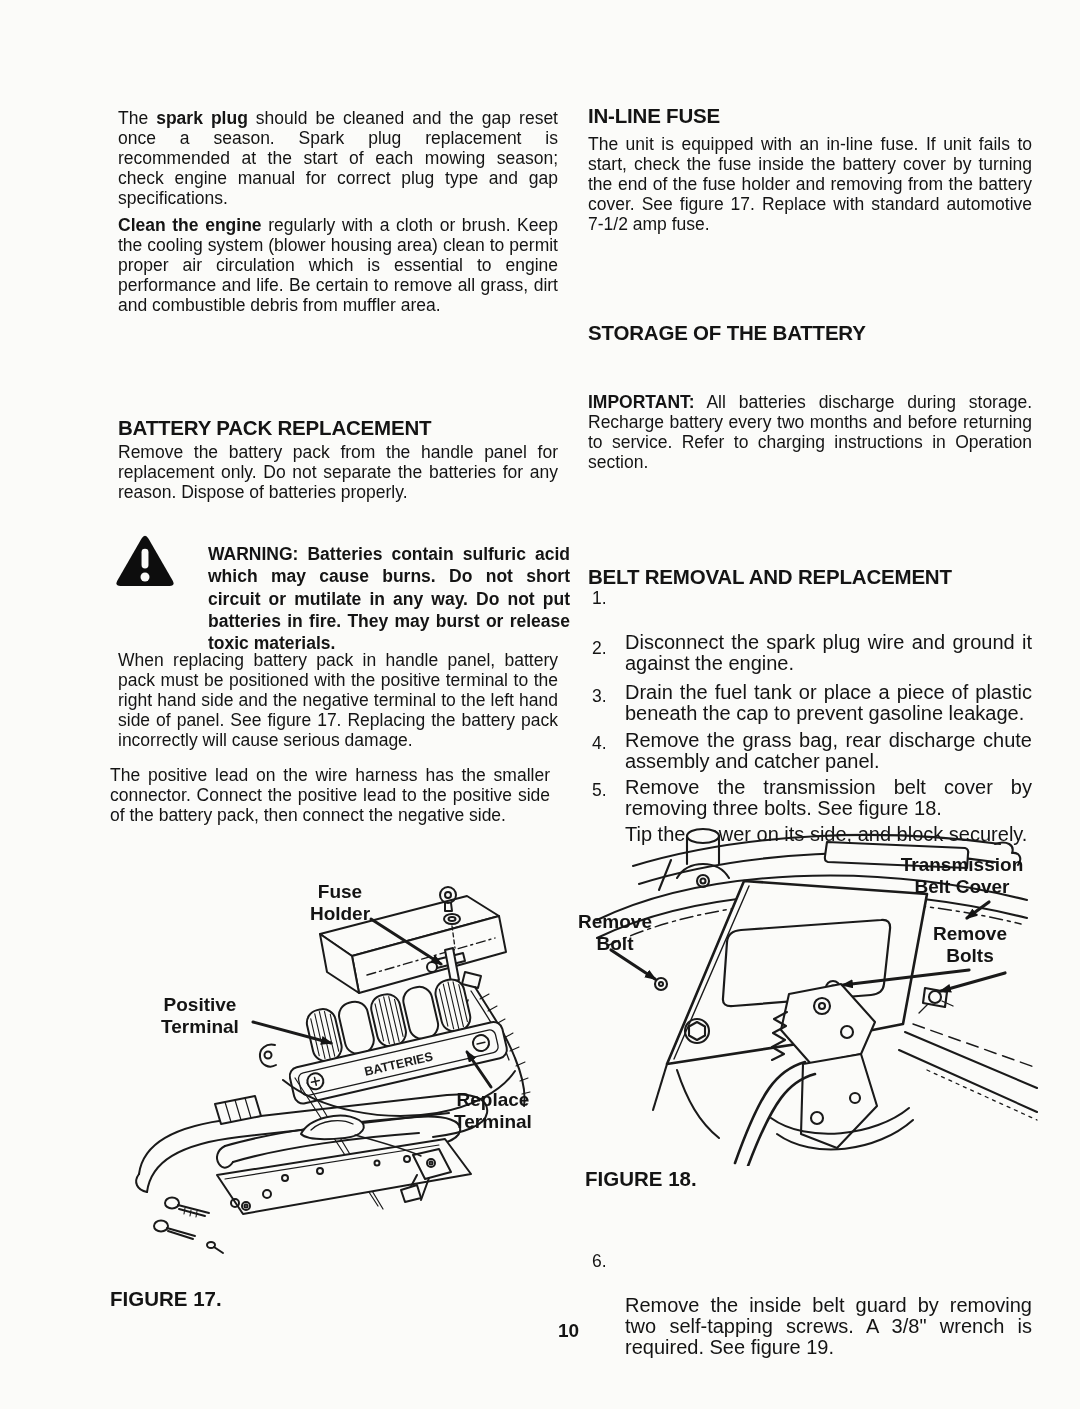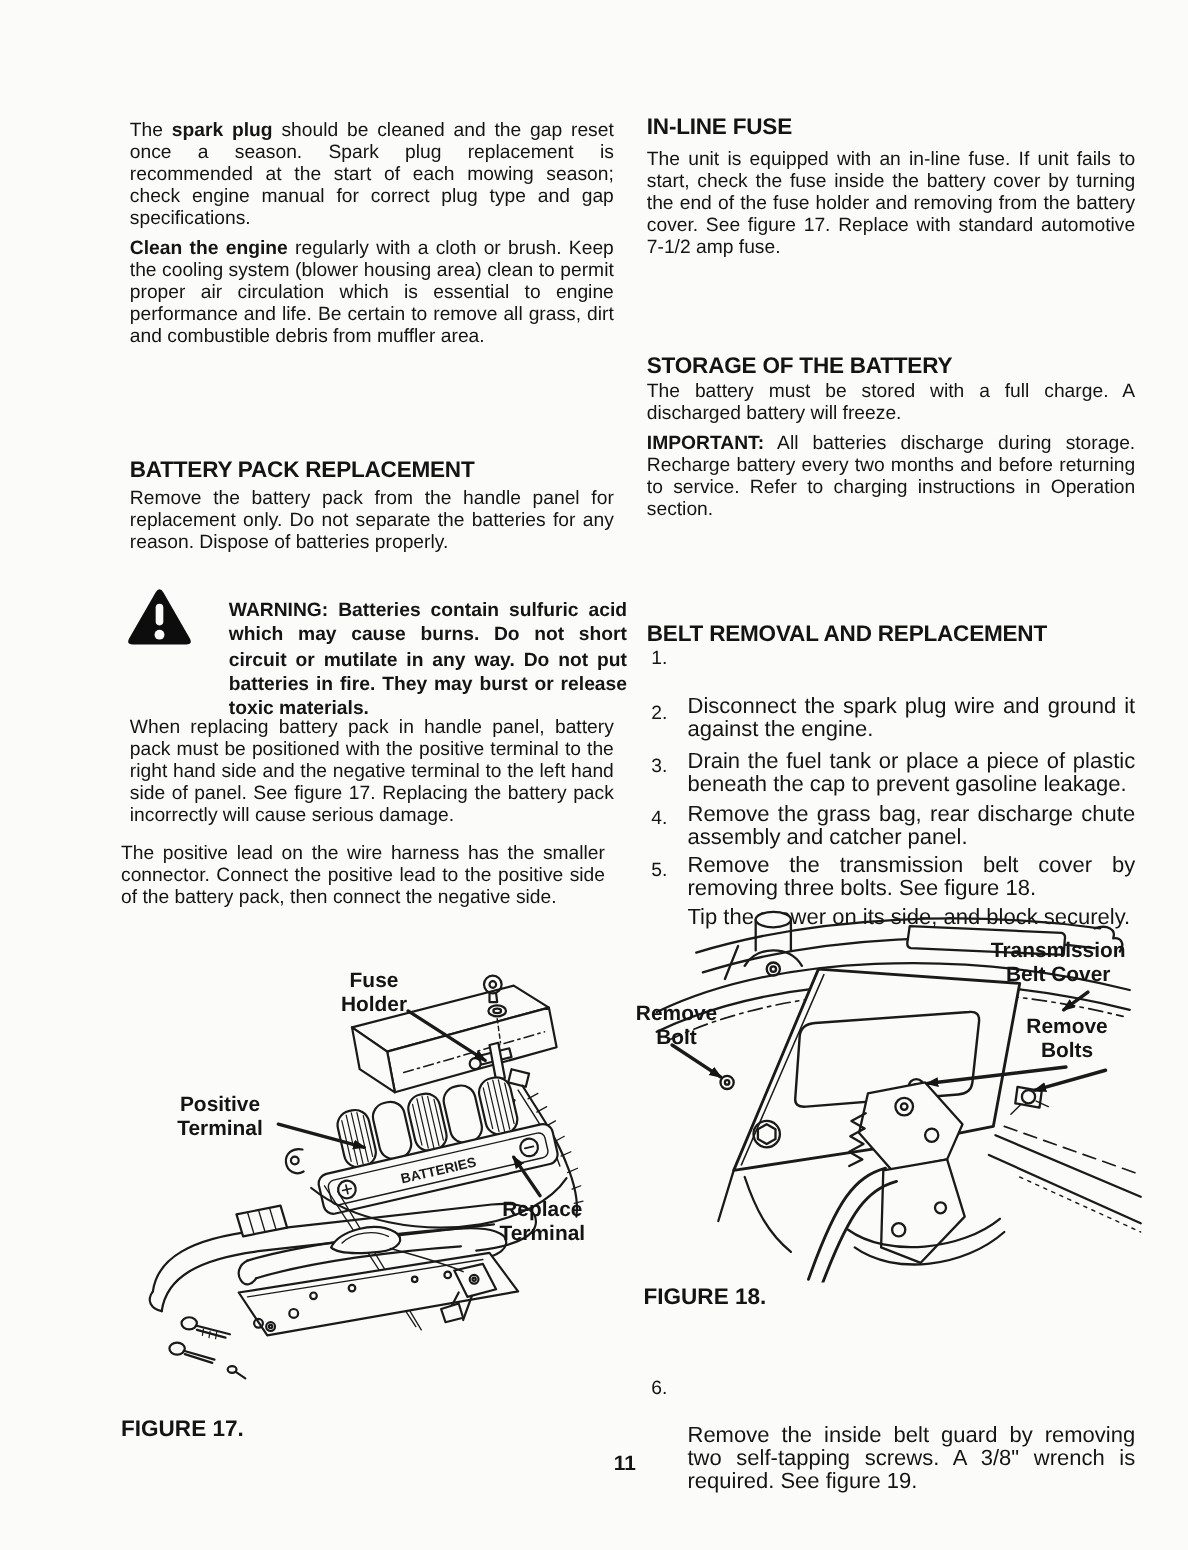--- a/index.html
+++ b/index.html
@@ -163,21 +163,20 @@
   </div>
 
   <div class="abs fig-caption" style="left:110px; top:1287px;">FIGURE 17.</div>
 
   <h2 class="abs heading" style="left:588px; top:104px; margin:0;">IN-LINE FUSE</h2>
 
   <p class="abs body-text" style="left:588px; top:134px; width:444px; margin:0;">The unit is equipped with an in-line fuse. If unit fails to start, check the fuse inside the battery cover by turning the end of the fuse holder and removing from the battery cover. See figure 17. Replace with standard automotive 7-1/2 amp fuse.</p>
 
   <h2 class="abs heading" style="left:588px; top:321px; margin:0;">STORAGE OF THE BATTERY</h2>
 
-  <p class="abs body-text" style="left:588px; top:345px; width:444px; margin:0;">The battery must be stored with a full charge. A discharged battery will freeze.</p>
 
   <p class="abs body-text" style="left:588px; top:392px; width:444px; margin:0;"><span style="font-weight: 700;">IMPORTANT:</span><span> All batteries discharge during storage. Recharge battery every two months and before returning to service. Refer to charging instructions in Operation section.</span></p>
 
   <h2 class="abs heading" style="left:588px; top:565px; margin:0;">BELT REMOVAL AND REPLACEMENT</h2>
 
   <div class="abs step" style="left:592px; top:588px; width:440px;">
     <span class="step-num">1.</span>
     <span class="step-text">Disconnect the spark plug wire and ground it against the engine.</span>
   </div>
   <div class="abs step" style="left:592px; top:638px; width:440px;">
@@ -273,15 +272,15 @@
 Bolts</div>
   </div>
 
   <div class="abs fig-caption" style="left:585px; top:1167px;">FIGURE 18.</div>
 
   <div class="abs step" style="left:592px; top:1251px; width:440px;">
     <span class="step-num">6.</span>
     <span class="step-text">Remove the inside belt guard by removing two self-tapping screws. A 3/8" wrench is required. See figure 19.</span>
   </div>
 
-  <div class="abs page-number" style="left:558px; top:1320px;">11</div>
+  <div class="abs page-number" style="left:558px; top:1320px;">10</div>
 
 </div>
 
 </body></html>

